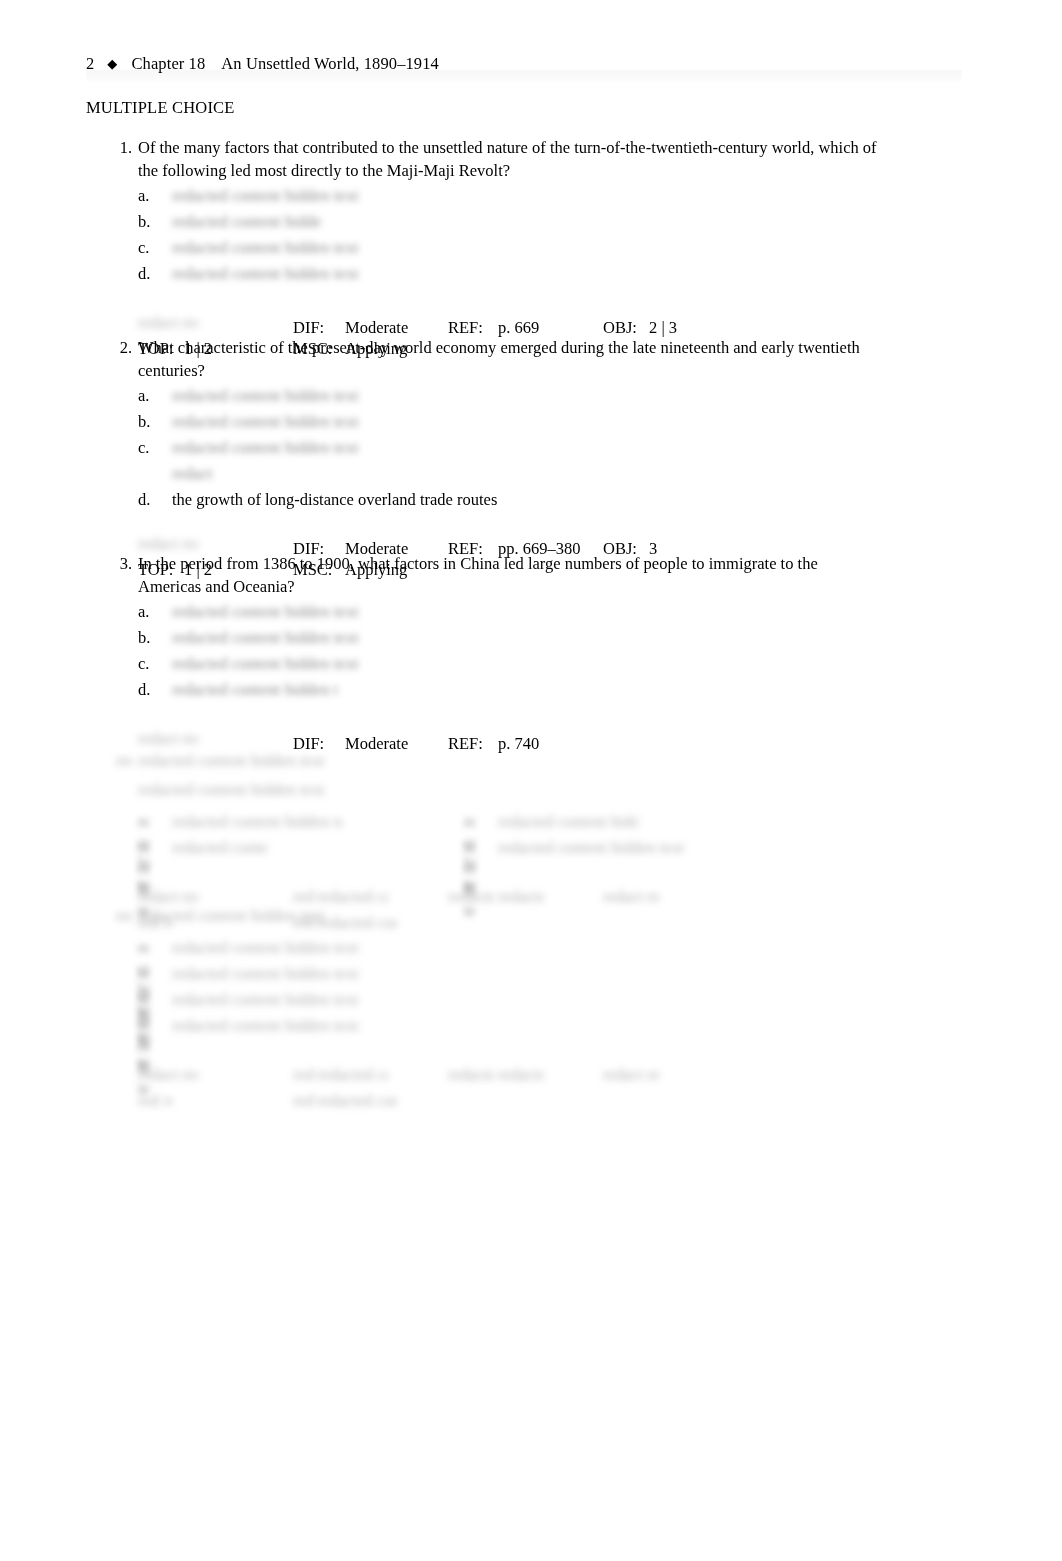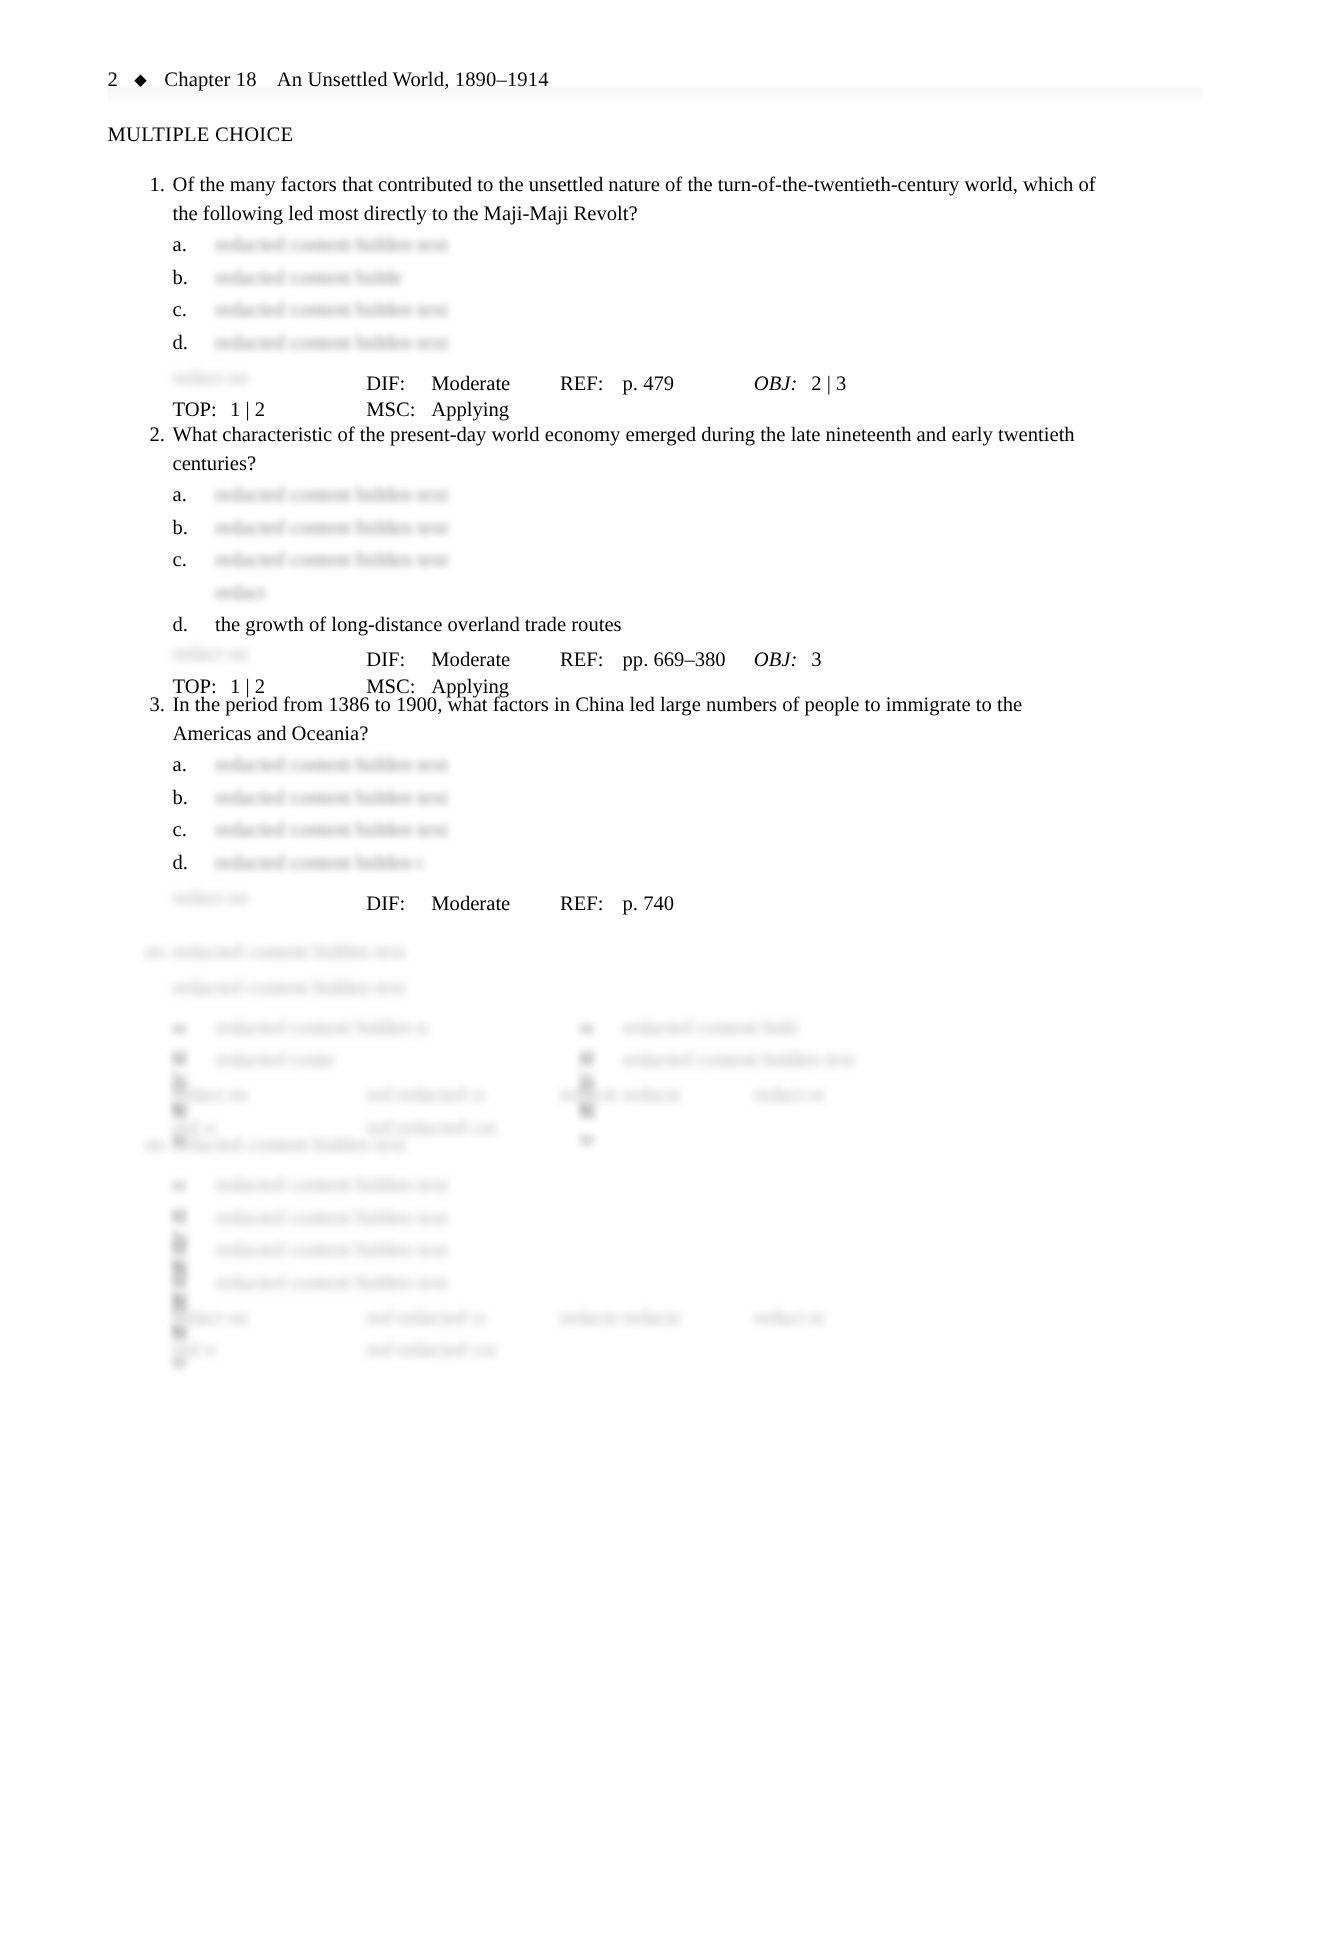--- a/index.html
+++ b/index.html
@@ -129,35 +129,35 @@
     color: rgba(40,40,40,0.50);
     filter: blur(3.0px);
     -webkit-filter: blur(3.0px);
     user-select: none;
     display: inline-block;
   }
 
   
   .meta {
     margin-left: 138px;
-    margin-top: 2px;
+    margin-top: 23px;
     font-size: 16.5px;
     line-height: 21px;
   }
   .meta-row {
     display: grid;
     grid-template-columns: 155px 155px 155px auto;
     align-items: baseline;
   }
   .meta-cell { white-space: nowrap; }
   .meta-key { display: inline-block; }
   .meta-val { display: inline-block; }
   .k-dif { min-width: 52px; }
   .k-ref { min-width: 50px; }
-  .k-obj { min-width: 46px; font-style: italic; }
+  .k-obj { min-width: 46px; }
   .k-msc { min-width: 52px; }
   .k-top { min-width: 46px; }
 </style>
 </head>
 <body>
 
 <div class="running-head">
   <span class="pg-num">2</span><span class="diamond">◆</span><span class="chap">Chapter 18</span><span>An Unsettled World, 1890–1914</span>
 </div>
 <div class="head-band"></div>
@@ -170,21 +170,21 @@
       <div class="options">
         <div class="option"><span class="opt-letter">a.</span><span class="blur" style="width: 275px; overflow: hidden;">redacted content hidden text</span></div>
         <div class="option"><span class="opt-letter">b.</span><span class="blur" style="width: 150px; overflow: hidden;">redacted content hidden text</span></div>
         <div class="option"><span class="opt-letter">c.</span><span class="blur" style="width: 465px; overflow: hidden;">redacted content hidden text</span></div>
         <div class="option"><span class="opt-letter">d.</span><span class="blur" style="width: 265px; overflow: hidden;">redacted content hidden text</span></div>
       </div>
       <div class="meta">
         <div class="meta-row">
           <div class="meta-cell"><span class="blur-strong" style="width: 40px; overflow: hidden;">redacted content hidden text</span> <span class="blur-strong" style="width: 16px; overflow: hidden;">redacted content hidden text</span></div>
           <div class="meta-cell"><span class="meta-key k-dif">DIF:</span><span class="meta-val">Moderate</span></div>
-          <div class="meta-cell"><span class="meta-key k-ref">REF:</span><span class="meta-val">p.  479</span></div>
+          <div class="meta-cell"><span class="meta-key k-ref">REF:</span><span class="meta-val">p.  669</span></div>
           <div class="meta-cell"><span class="meta-key k-obj">OBJ:</span><span class="meta-val">2 | 3</span></div>
         </div>
         <div class="meta-row">
           <div class="meta-cell"><span class="meta-key k-top">TOP:</span><span class="meta-val">1 | 2</span></div>
           <div class="meta-cell"><span class="meta-key k-msc">MSC:</span><span class="meta-val">Applying</span></div>
         </div>
       </div>
     </div>
     <div class="question" style="top: 337px;">
       <div class="q-stem"><span class="q-num">2.</span><span>What characteristic of the present-day world economy emerged during the late nineteenth and early twentieth centuries?</span></div>

